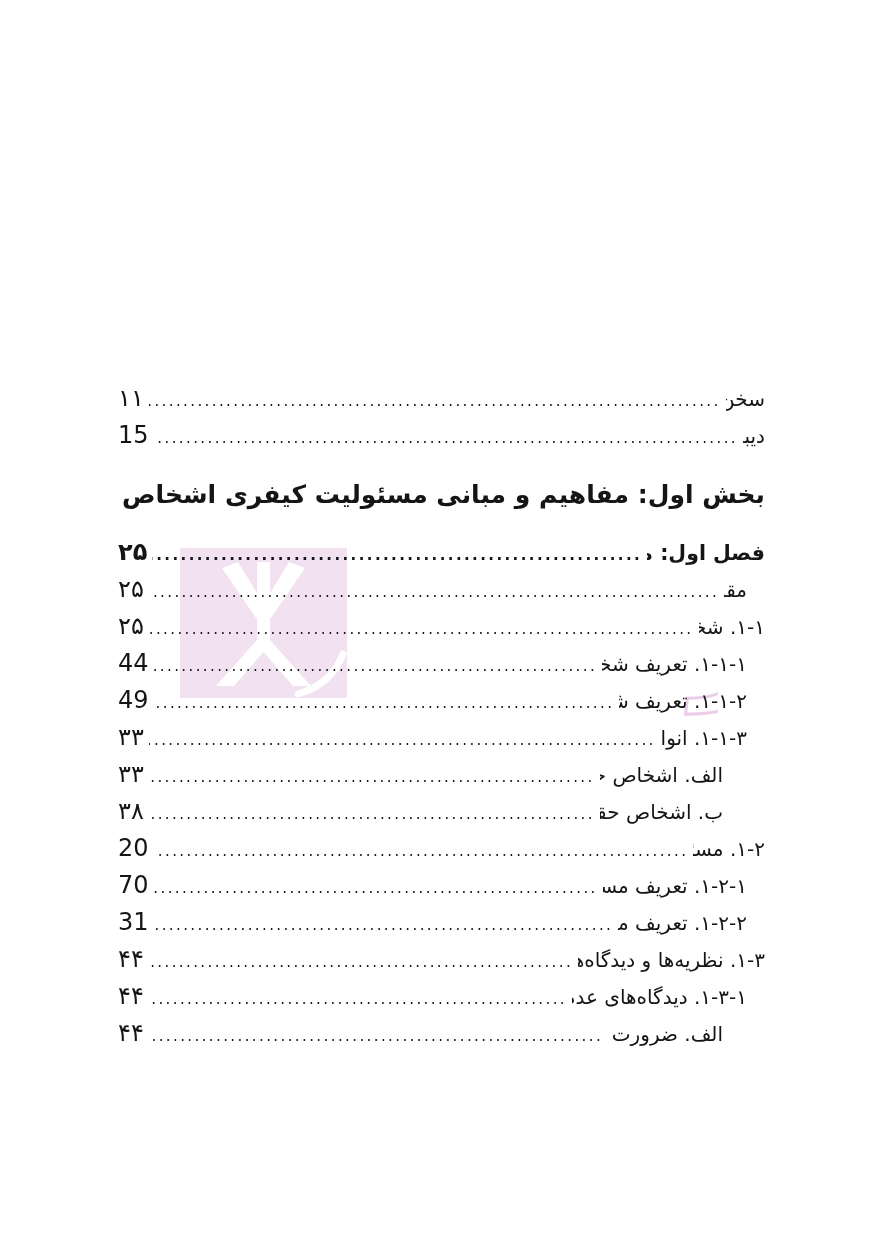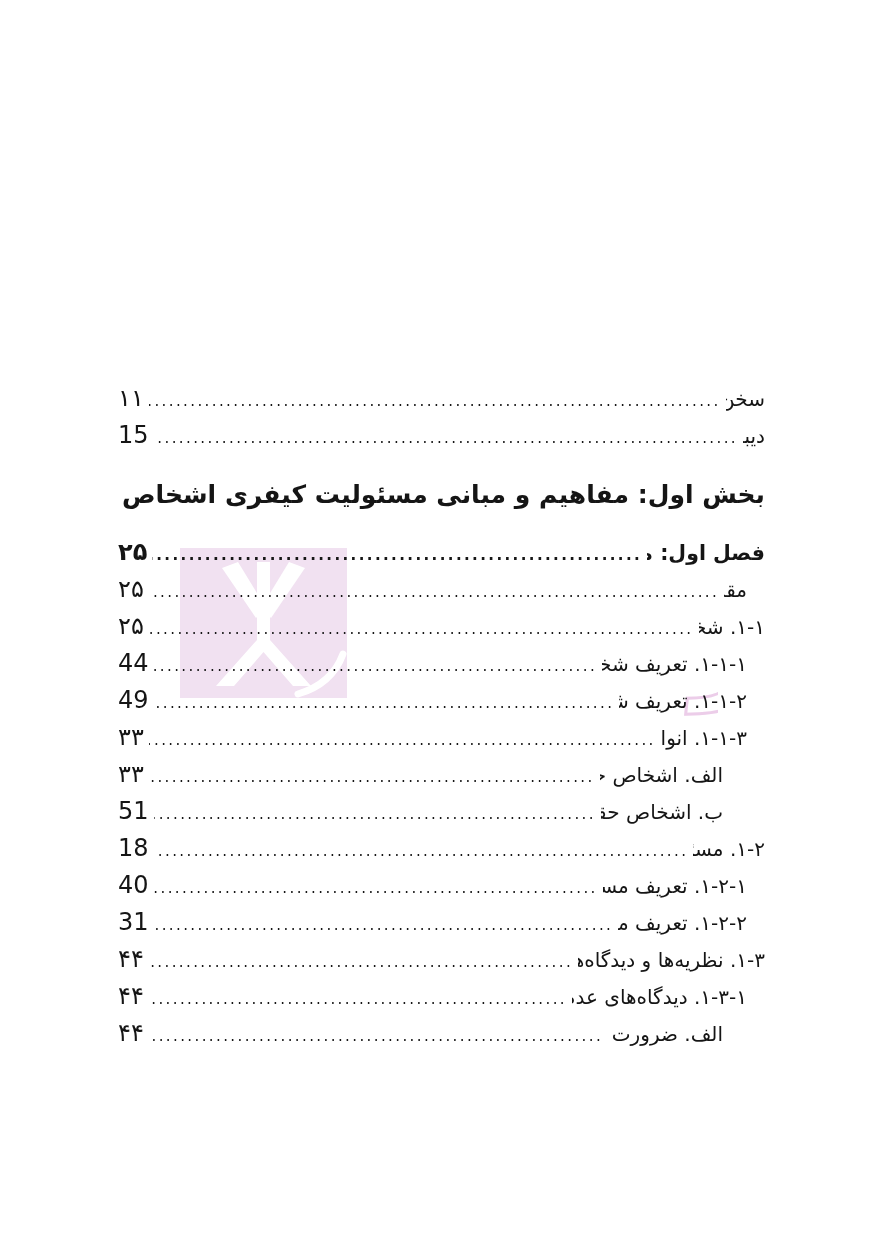--- a/index.html
+++ b/index.html
@@ -106,31 +106,31 @@
     <span class="page-num">۳۳</span>
   </div>
         <div class="toc-row s-normal ind-2">
     <span class="entry-label">الف. اشخاص حقوقی موضوع حقوق عمومی</span>
     <span class="leader"></span>
     <span class="page-num">۳۳</span>
   </div>
         <div class="toc-row s-normal ind-2">
     <span class="entry-label">ب. اشخاص حقوقی موضوع حقوق خصوصی</span>
     <span class="leader"></span>
-    <span class="page-num">51</span>
+    <span class="page-num">۳۸</span>
   </div>
         <div class="toc-row s-normal">
     <span class="entry-label">۱-۲. مسئولیت کیفری</span>
     <span class="leader"></span>
-    <span class="page-num">18</span>
+    <span class="page-num">20</span>
   </div>
         <div class="toc-row s-normal ind-1">
     <span class="entry-label">۱-۲-۱. تعریف مسئولیت کیفری از دیدگاه حقوق‌دانان</span>
     <span class="leader"></span>
-    <span class="page-num">40</span>
+    <span class="page-num">70</span>
   </div>
         <div class="toc-row s-normal ind-1">
     <span class="entry-label">۱-۲-۲. تعریف مسئولیت کیفری از دیدگاه فقه</span>
     <span class="leader"></span>
     <span class="page-num">31</span>
   </div>
         <div class="toc-row s-normal">
     <span class="entry-label">۱-۳. نظریه‌ها و دیدگاه‌های انتساب مسئولیت کیفری به اشخاص حقوقی</span>
     <span class="leader"></span>
     <span class="page-num">۴۴</span>

